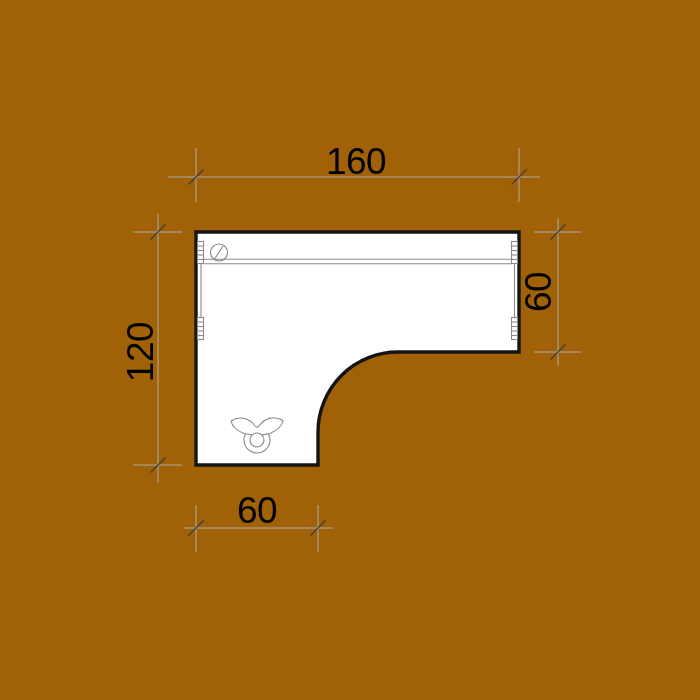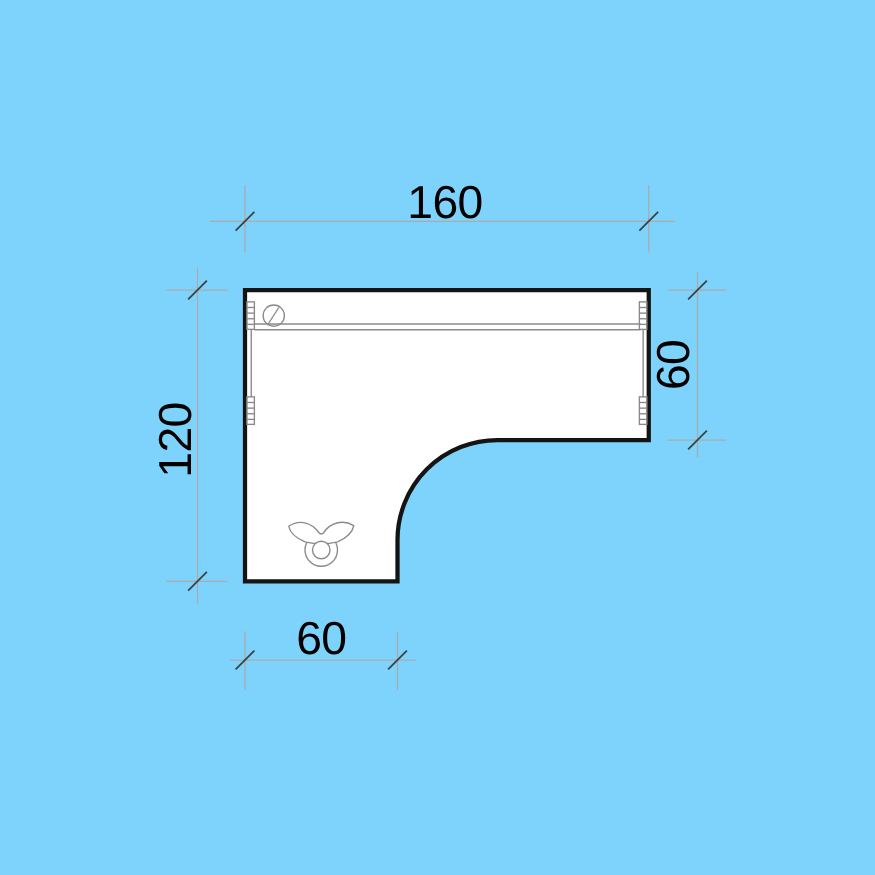--- a/index.html
+++ b/index.html
@@ -1,16 +1,16 @@
 <!DOCTYPE html>
 <html><head>
 <meta charset="utf-8">
 <style>
   html,body{margin:0;padding:0;background:#ffffff;width:700px;height:700px;overflow:hidden;}
-  .canvas{position:relative;width:700px;height:700px;background:#7dd3fc;}
+  .canvas{position:relative;width:700px;height:700px;background:#a16207;}
   svg{display:block;}
   .desk{fill:#ffffff;stroke-width:3.4;stroke-linejoin:miter;}
   .g-details line,.g-details rect,.g-details circle,.g-details path{fill:none;stroke-width:1.1;}
   .g-details .filled{fill:#ffffff;}
   .g-dims line{stroke-width:1;fill:none;}
   .g-ticks line{stroke-width:1.4;fill:none;}
   .g-labels text{font-family:"Liberation Sans",sans-serif;font-size:37px;letter-spacing:-0.5px;stroke:none;}
 </style>
 </head>
 <body>

